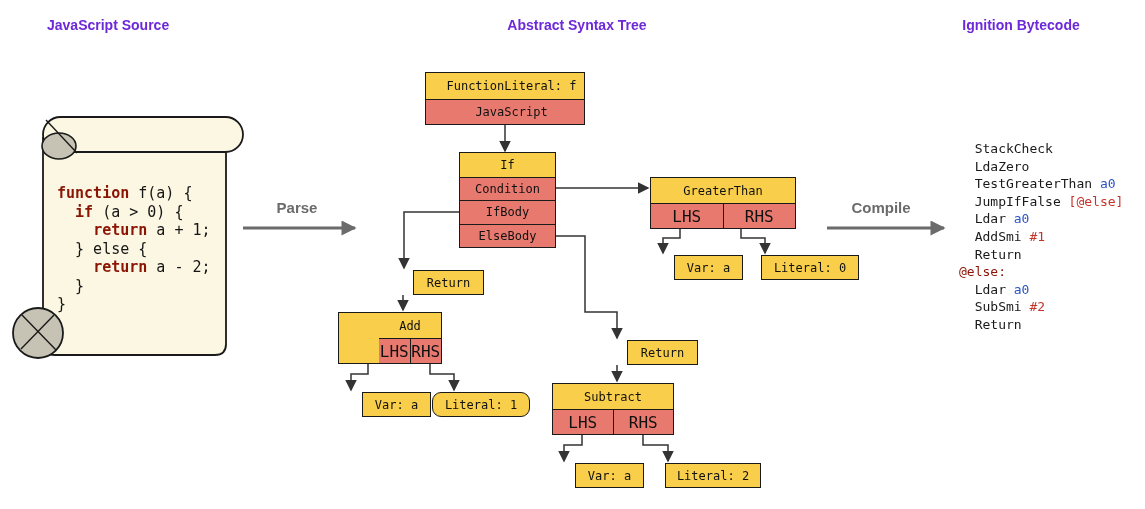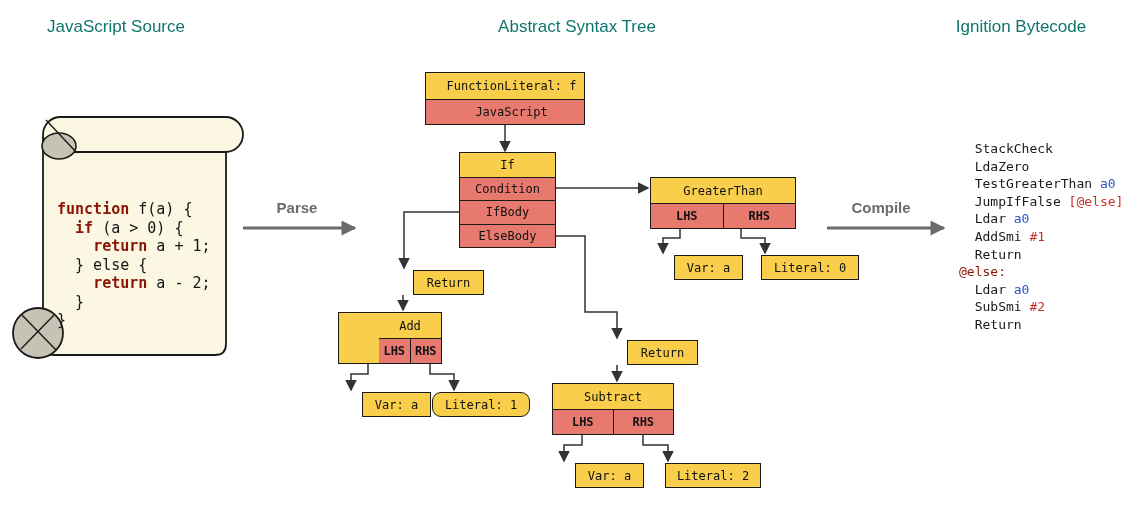--- a/index.html
+++ b/index.html
@@ -4,21 +4,21 @@
 <style>
   * { margin:0; padding:0; box-sizing:border-box; }
   html,body { background:#ffffff; }
   .canvas {
     position:relative; width:1145px; height:509px; background:#ffffff;
     overflow:hidden; font-family:"DejaVu Sans Mono", monospace;
   }
   svg.layer { position:absolute; left:0; top:0; }
   .title {
     position:absolute; font-family:"Liberation Sans", sans-serif;
-    font-weight:normal; font-size:17px; color:#0f766e; white-space:nowrap;
+    font-weight:bold; font-size:14px; color:#6d28d9; white-space:nowrap;
   }
   .centerx { transform:translateX(-50%); }
   .proc-label {
     position:absolute; font-family:"Liberation Sans", sans-serif;
     font-weight:bold; font-size:15px; color:var(--process_arrow_gray);
     transform:translateX(-50%); white-space:nowrap;
   }
   .ast-node {
     position:absolute; border:1.5px solid var(--node_border);
     background:var(--node_header_yellow);
@@ -27,30 +27,30 @@
     height:25px; display:flex; align-items:center; justify-content:center;
     font-size:12px; color:#111; white-space:nowrap;
   }
   .n-if .row { height:23.5px; }
   .n-func .row { height:25.5px;padding-left:13px; }
   .row.header { background:var(--node_header_yellow); }
   .row.field { background:var(--node_field_red); border-top:1.5px solid var(--node_border); }
   .row.split { border-top:1.5px solid var(--node_border); padding:0; align-items:stretch; }
   .row.split .cell {
     flex:1; display:flex; align-items:center; justify-content:center;
-    background:var(--node_field_red); font-size:12px; color:#111;font-weight:bold;
+    background:var(--node_field_red); font-size:16px; color:#111;
   }
   .row.split .cell + .cell { border-left:1.5px solid var(--node_border); }
   .leaf {
     position:absolute; border:1.5px solid var(--node_border);
     background:var(--node_header_yellow); display:flex; align-items:center;
     justify-content:center; font-size:12px; color:#111; white-space:nowrap;margin-left:45px;
   }
   .code-block { position:absolute; white-space:pre; }
-  .source-code { left:57px; top:184px; font-size:15px; line-height:18.5px; color:#151515;margin-top:16px; }
+  .source-code { left:57px; top:184px; font-size:15px; line-height:18.5px; color:#151515; }
   .bytecode   { left:959px; top:140px; font-size:13px; line-height:17.6px; color:#1a1a1a; }
   .seg-kw    { color:var(--keyword_maroon); font-weight:bold; }
   .seg-blue  { color:var(--bytecode_operand_blue); }
   .seg-red   { color:var(--bytecode_operand_red); }
   .seg-maroon{ color:var(--keyword_maroon); }
 </style>
 </head>
 <body>
 
 <div class="canvas">

